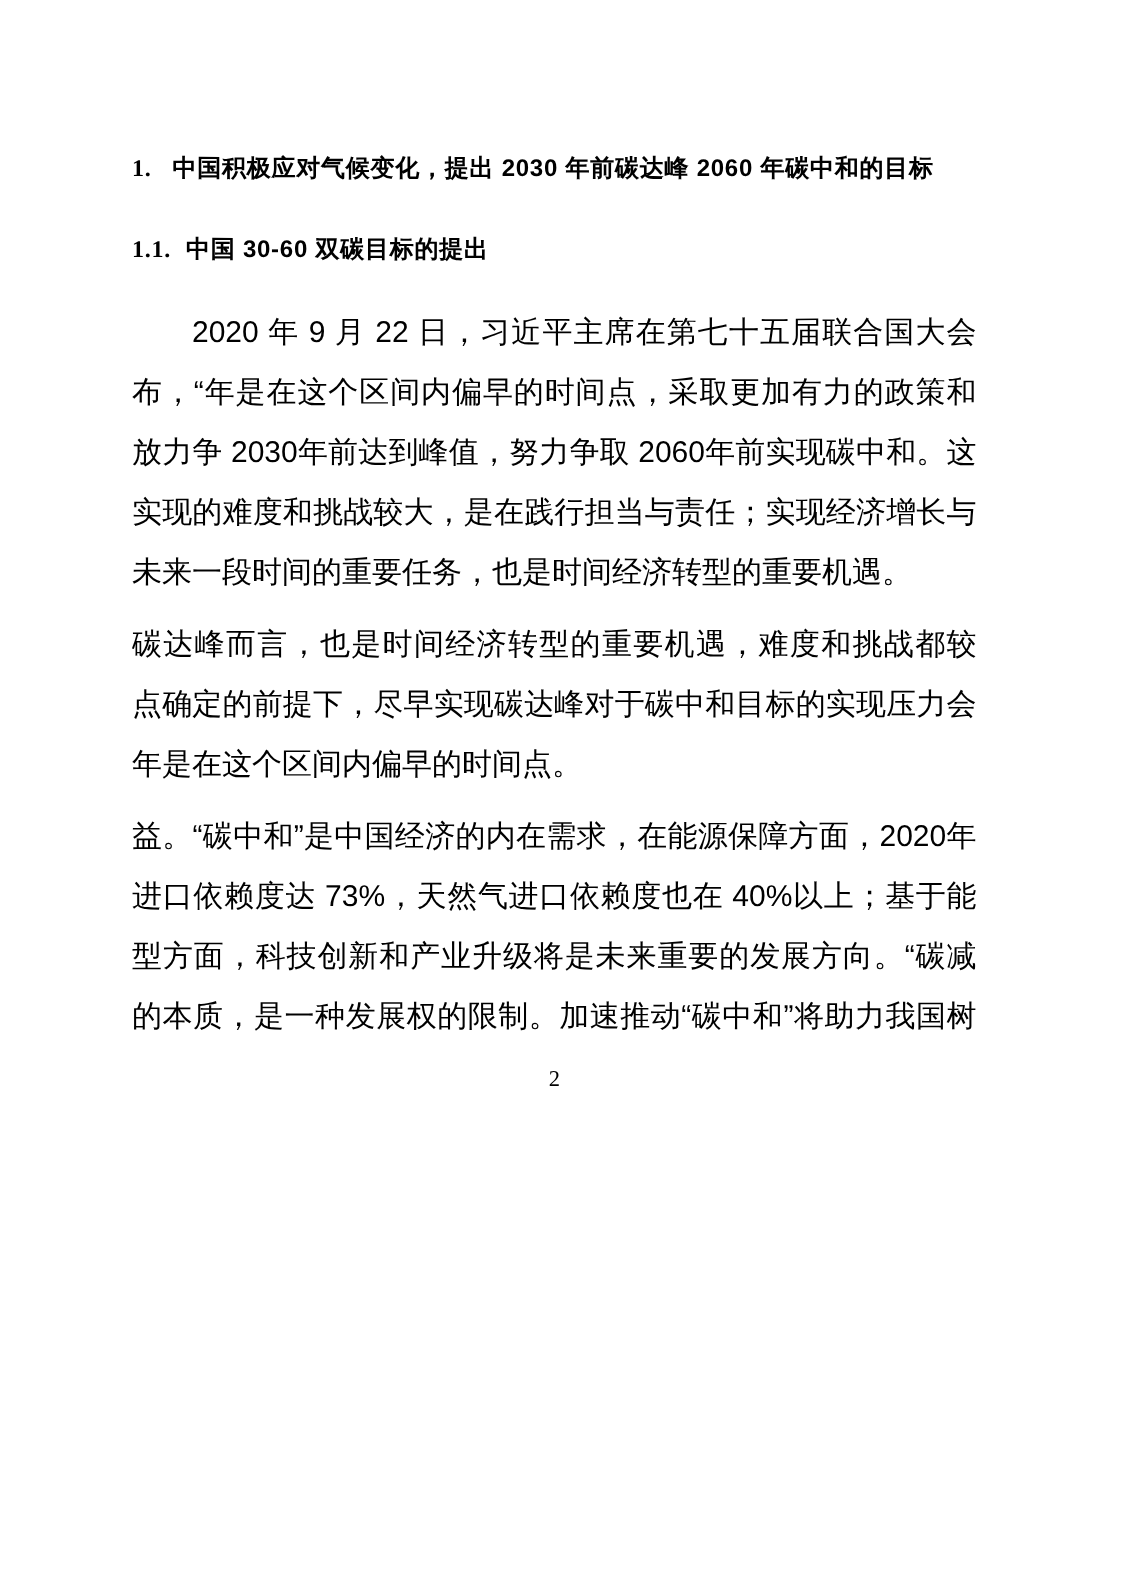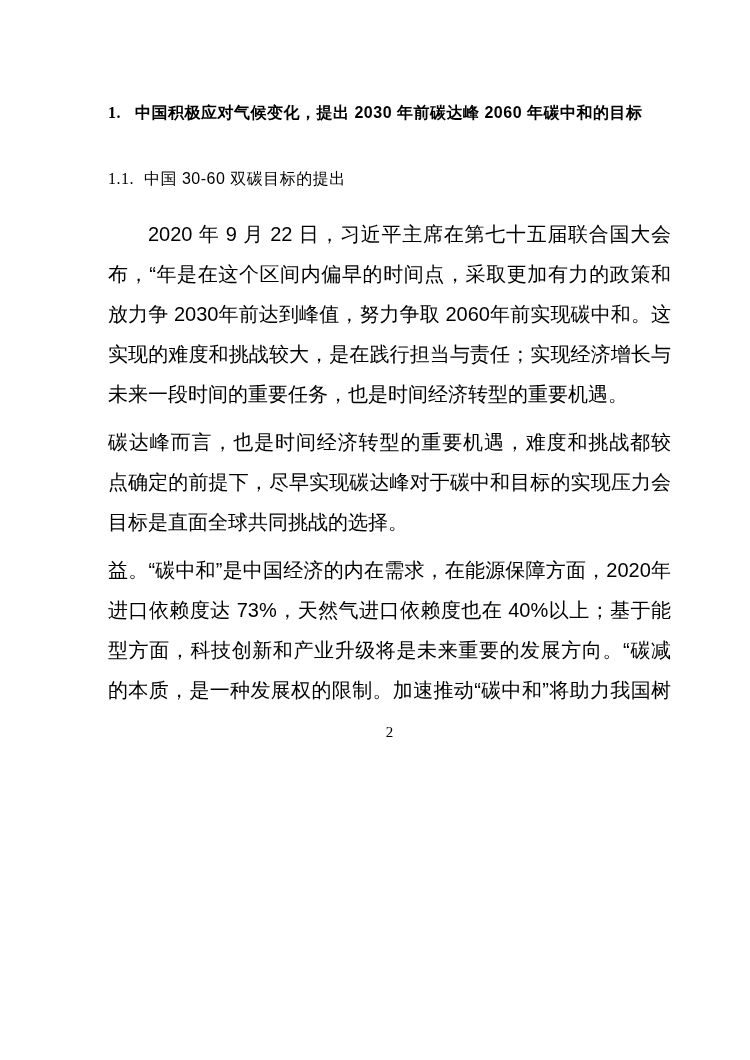--- a/index.html
+++ b/index.html
@@ -11,36 +11,36 @@
     position: relative;
     width: 750px;
     height: 1060px;
     background: #ffffff;
     color: #000000;
     font-family: "Liberation Sans", sans-serif;
     overflow: hidden;
   }
   .content {
     position: absolute;
-    left: 108px;
+    left: 88px;
     top: 0;
     width: 563px;
   }
   .h1 {
     margin-top: 100px;
     font-size: 16px;
     line-height: 26px;
     font-weight: bold;
     letter-spacing: 0.5px;
   }
   .h2 {
-    margin-top: 40px;
+    margin-top: 28px;
     font-size: 16px;
     line-height: 26px;
-    font-weight: normal;
+    font-weight: bold;
     letter-spacing: 0.5px;
   }
   .hnum {
     font-family: "Liberation Serif", serif;
     margin-right: 14px;
   }
   .h2 .hnum {
     margin-right: 10px;
   }
   .para {
@@ -91,21 +91,21 @@
         <div class="para first-para">
           <div class="pline first">2020 年 9 月 22 日，习近平主席在第七十五届联合国大会一般性辩论上宣</div>
           <div class="pline">布，“年是在这个区间内偏早的时间点，采取更加有力的政策和措施，二氧化碳排</div>
           <div class="pline">放力争 2030年前达到峰值，努力争取 2060年前实现碳中和。这是中国对“30·60”</div>
           <div class="pline">实现的难度和挑战较大，是在践行担当与责任；实现经济增长与碳排放的脱钩是</div>
           <div class="pline short">未来一段时间的重要任务，也是时间经济转型的重要机遇。</div>
         </div>
         <div class="para">
           <div class="pline">碳达峰而言，也是时间经济转型的重要机遇，难度和挑战都较大，在碳中和节</div>
           <div class="pline">点确定的前提下，尽早实现碳达峰对于碳中和目标的实现压力会相对有所缓解；</div>
-          <div class="pline short">目标是直面全球共同挑战的选择。</div>
+          <div class="pline short">年是在这个区间内偏早的时间点。</div>
         </div>
         <div class="para">
           <div class="pline">益。“碳中和”是中国经济的内在需求，在能源保障方面，2020年底，我国原油</div>
           <div class="pline">进口依赖度达 73%，天然气进口依赖度也在 40%以上；基于能源保障考虑，发展</div>
           <div class="pline">型方面，科技创新和产业升级将是未来重要的发展方向。“碳减排”作为重要的</div>
           <div class="pline">的本质，是一种发展权的限制。加速推动“碳中和”将助力我国树立负责任的大</div>
         </div>
       </div>
 
     <div class="page-number">2</div>

